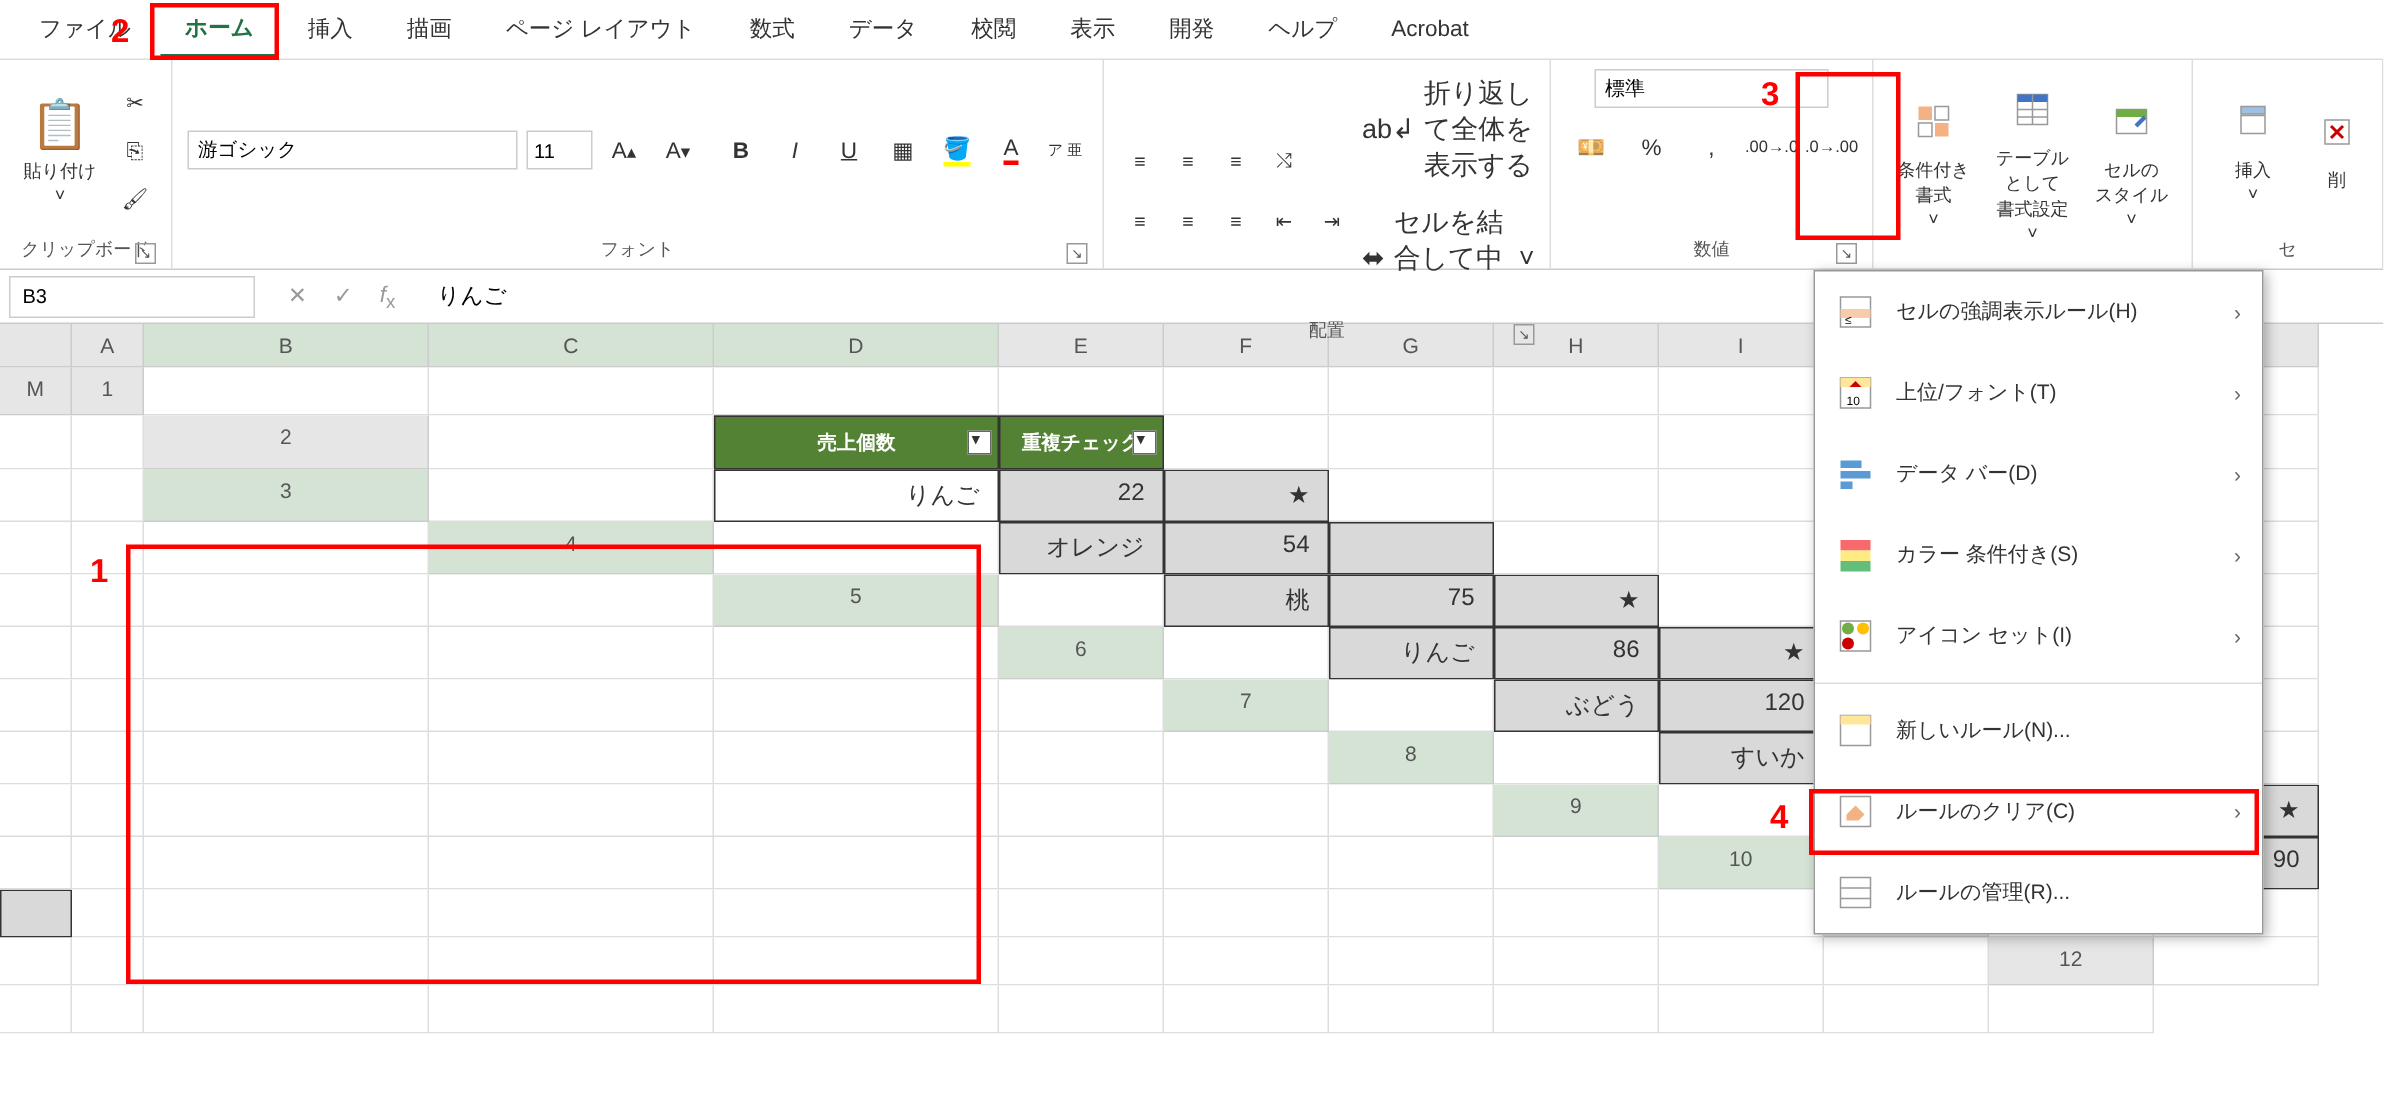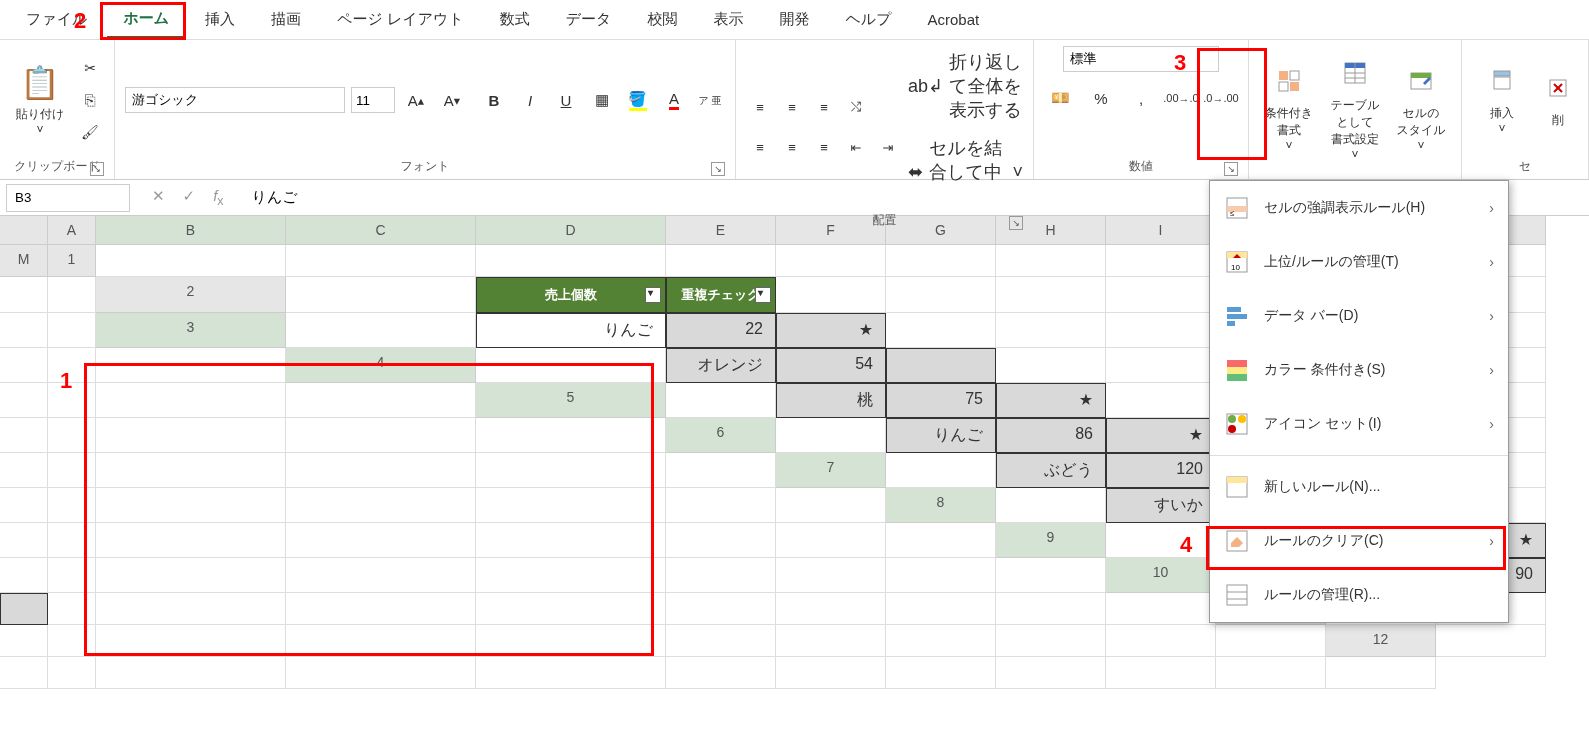--- a/index.html
+++ b/index.html
@@ -38,21 +38,21 @@
     .wrap-group-body { display: flex; flex-direction: column; gap: 14px; padding-top: 4px; }
     .wrap-item { display: flex; align-items: center; gap: 6px; cursor: pointer; font-size: 18px; }
     
     .num-group-body { display: flex; flex-direction: column; gap: 12px; }
     .num-format { width: 156px; height: 26px; border: 1px solid #ccc; padding: 2px 6px; background: #fff; }
     .num-row { display: flex; gap: 6px; }
     .num-btn { width: 34px; height: 28px; display: flex; align-items: center; justify-content: center; cursor: pointer; font-size: 15px; }
     
     
     .formula-bar { display: flex; align-items: center; height: 36px; border-bottom: 1px solid #ccc; }
-    .name-box { width: 124px; height: 28px; border: 1px solid #ccc; margin: 0 6px; padding: 2px 8px; background: #fff; }
+    .name-box { width: 164px; height: 28px; border: 1px solid #ccc; margin: 0 6px; padding: 2px 8px; background: #fff; }
     .fb-btns { display: flex; gap: 18px; padding: 0 16px; color: #999; }
     .fb-btn { cursor: pointer; font-size: 15px; }
     .formula-input { flex: 1; height: 28px; border: none; padding: 2px 12px; font-size: 15px; }
     
     
     .grid { display: grid; grid-template-columns: 48px 48px 190px 190px 190px repeat(8, 110px); }
     .col-header, .row-header { background: #e6e6e6; border-right: 1px solid #ccc; border-bottom: 1px solid #ccc; text-align: center; padding: 6px 0; font-size: 14px; color: #555; }
     .corner { background: #e6e6e6; border-right: 1px solid #ccc; border-bottom: 1px solid #ccc; }
     .cell { border-right: 1px solid #ddd; border-bottom: 1px solid #ddd; padding: 6px 8px; font-size: 15px; min-height: 32px; background: #fff; position: relative; }
     
@@ -490,21 +490,21 @@
   </div>
   <div class="cf-item">
     <span class="cf-icon">
         <svg width="24" height="24">
           <rect x="2" y="2" width="20" height="20" fill="#fff" stroke="#999"></rect>
           <rect x="2" y="2" width="20" height="6" fill="#ffe699"></rect>
           <text x="6" y="20" font-size="8">10</text>
           <path d="M12 4 L8 8 L16 8 Z" fill="#c00"></path>
         </svg>
       </span>
-    <span>上位/ルールの管理(T)</span>
+    <span>上位/フォント(T)</span>
     <span class="arrow">›</span>
   </div>
   <div class="cf-item">
     <span class="cf-icon">
         <svg width="24" height="24">
           <rect x="2" y="3" width="14" height="5" fill="#5b9bd5"></rect>
           <rect x="2" y="10" width="20" height="5" fill="#5b9bd5"></rect>
           <rect x="2" y="17" width="8" height="5" fill="#5b9bd5"></rect>
         </svg>
       </span>

